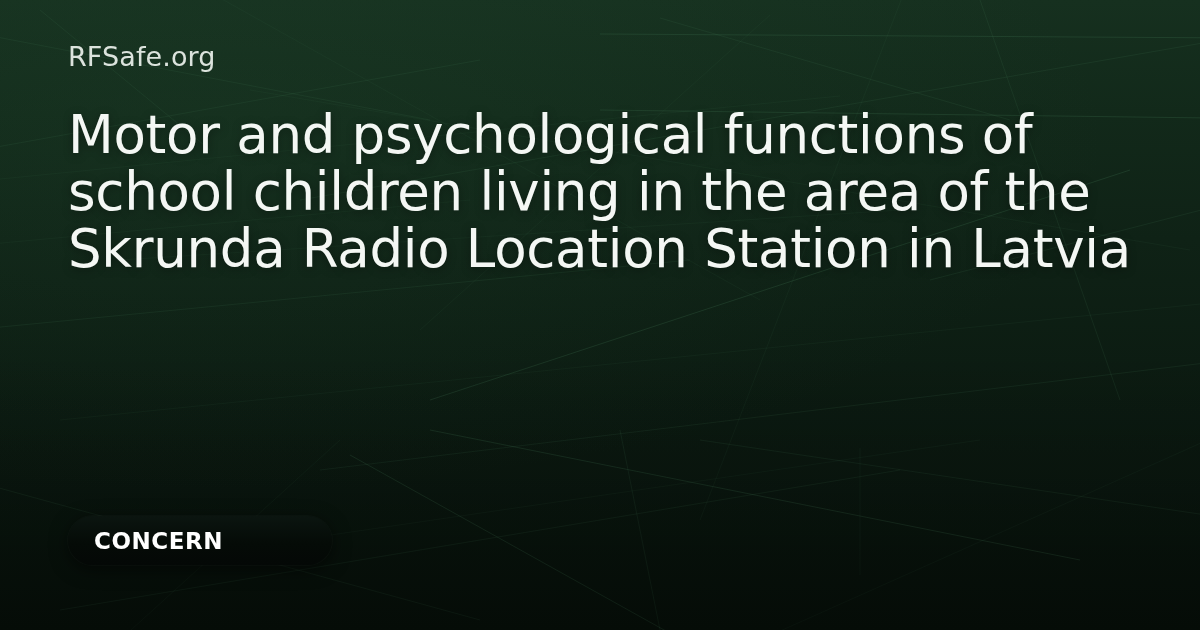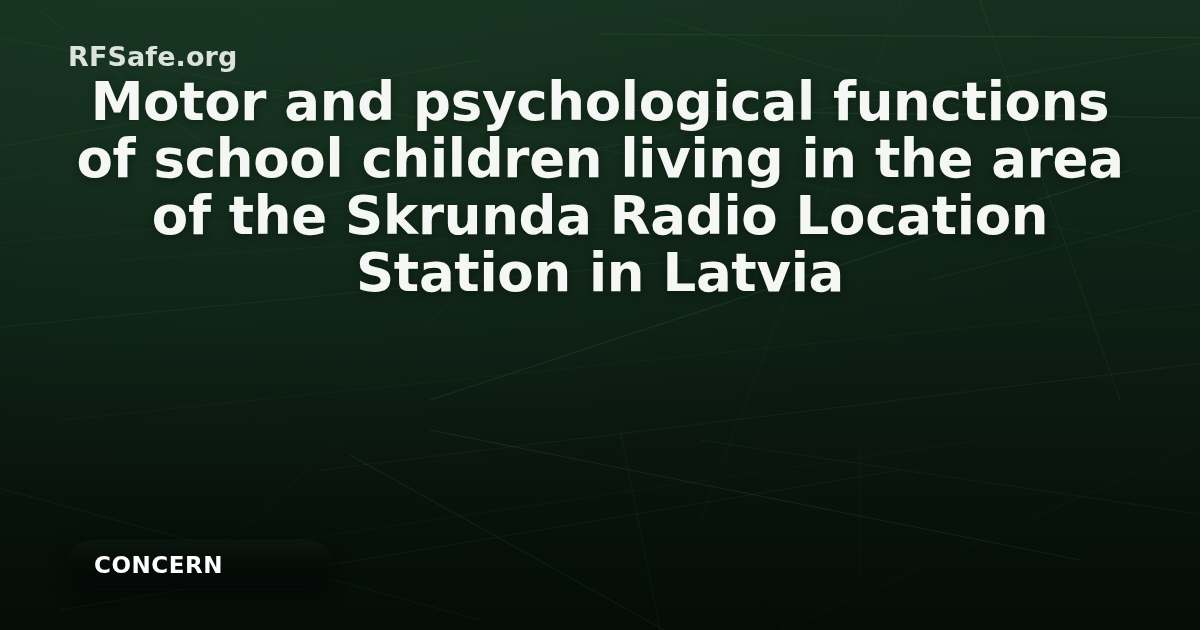--- a/index.html
+++ b/index.html
@@ -58,52 +58,52 @@
     position:absolute;
     inset:0;
     padding:41px 68px 0 68px;
     display:flex;
     flex-direction:column;
   }
 
   #brand {
     font-size:27px;
     line-height:32px;
-    font-weight:700;
+    font-weight:400;
     color:#dce3dd;
     letter-spacing:.1px;
     white-space:nowrap;
   }
 
   #meta {
     margin-top:6px;
     font-size:22px;
     line-height:27px;
     font-weight:400;
     color:#bcc5be;
     letter-spacing:.2px;
     white-space:nowrap;
   }
   #meta .sep { padding:0 7px; color:#aab4ac; }
 
   #title {
+    margin-top:33px;
     font-size:53px;
     line-height:57px;
-    font-weight:700;
+    font-weight:400;
     color:#f4f7f4;
     letter-spacing:-0.3px;
     max-width:1075px;
     text-shadow:0 2px 10px rgba(0,0,0,.35);
-    text-align:center;
   }
 
   #badge-row {
     position:absolute;
     left:68px;
-    top:540px;
+    top:516px;
   }
 
   #badge {
     position:relative;
     display:inline-flex;
     align-items:center;
     height:49px;
     padding:0 32px 0 26px;
     min-width:264px;
     border-radius:26px;

